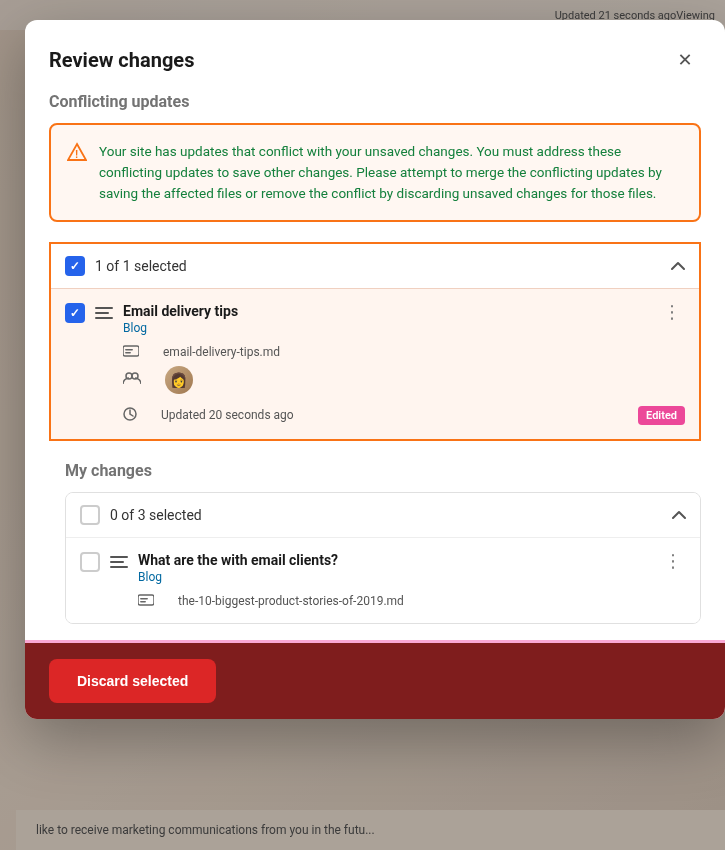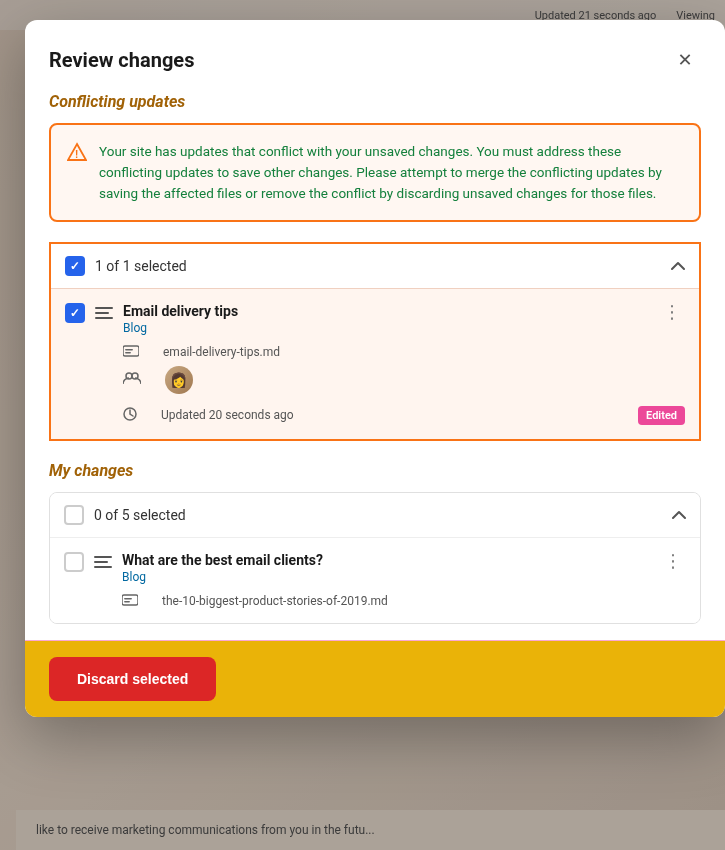--- a/index.html
+++ b/index.html
@@ -24,21 +24,21 @@
 
     .top-bar {
       position: absolute;
       top: 0; left: 0; right: 0;
       height: 30px;
       background: rgba(255,255,255,0.3);
       display: flex;
       align-items: center;
       justify-content: flex-end;
       padding: 0 10px;
-      gap: 20px;
+      gap: 0;
       z-index: 1;
     }
 
     .top-bar-text {
       font-size: 11px;
       color: #555;
     }
 
     .modal-overlay {
       position: absolute;
@@ -95,23 +95,22 @@
 
     .modal-body {
       flex: 1;
       overflow-y: auto;
       padding: 0 24px 16px 24px;
     }
 
     .section-title {
       font-size: 16px;
       font-weight: 700;
-      color: #a16207;
+      color: #737373;
       margin-bottom: 12px;
-      font-style: italic;
     }
 
     .alert-box {
       border: 2px solid #f97316;
       border-radius: 8px;
       background: #fff7f2;
       padding: 16px;
       display: flex;
       gap: 12px;
       align-items: flex-start;
@@ -299,20 +298,21 @@
 
     .item-bottom-row {
       display: flex;
       align-items: center;
       justify-content: space-between;
       margin-top: 6px;
     }
 
     .my-changes-section {
       margin-top: 4px;
+      margin-left: 16px;
     }
 
     .my-changes-box {
       border: 1.5px solid #e0e0e0;
       border-radius: 8px;
       overflow: hidden;
     }
 
     .my-changes-header {
       display: flex;
@@ -327,22 +327,22 @@
       background: #fff;
       border-top: 1px solid #eee;
       padding: 14px 14px;
     }
 
     .modal-footer {
       display: flex;
       align-items: center;
       justify-content: space-between;
       padding: 16px 24px;
-      border-top: 1px solid #f9a8d4;
-      background: #eab308;
+      border-top: 3px solid #f9a8d4;
+      background: #7f1d1d;
     }
 
     .btn-discard {
       background: #dc2626;
       color: #fff;
       border: none;
       border-radius: 8px;
       padding: 14px 28px;
       font-size: 14px;
       font-weight: 700;
@@ -485,40 +485,40 @@
           </div>
         </div>
       </div>
 
       <div class="my-changes-section">
         <div class="section-title">My changes</div>
 
         <div class="my-changes-box">
           <div class="my-changes-header">
             <div class="checkbox-empty"></div>
-            <span class="selection-header-text">0 of 5 selected</span>
+            <span class="selection-header-text">0 of 3 selected</span>
             <span class="chevron-icon">
               <svg width="14" height="10" viewBox="0 0 14 10">
                   <polyline points="1,8 7,2 13,8" fill="none" stroke="#555" stroke-width="2" stroke-linecap="round" stroke-linejoin="round"></polyline>
                 </svg>
             </span>
           </div>
 
           <div class="my-changes-item">
             <div class="item-card-inner">
               <div class="checkbox-empty"></div>
               <div class="lines-icon">
                 <span></span>
                   <span></span>
                   <span></span>
               </div>
               <div class="item-content">
                 <div class="item-header-row">
                   <div>
-                    <div class="item-title">What are the best email clients?</div>
+                    <div class="item-title">What are the with email clients?</div>
                     <div class="item-subtitle">Blog</div>
                   </div>
                   <button class="dots-btn">
                     <span>⋮</span>
                   </button>
                 </div>
                 <div class="item-meta">
                   <div class="meta-row">
                     <span class="meta-icon">
                       <svg width="16" height="12" viewBox="0 0 16 12">

